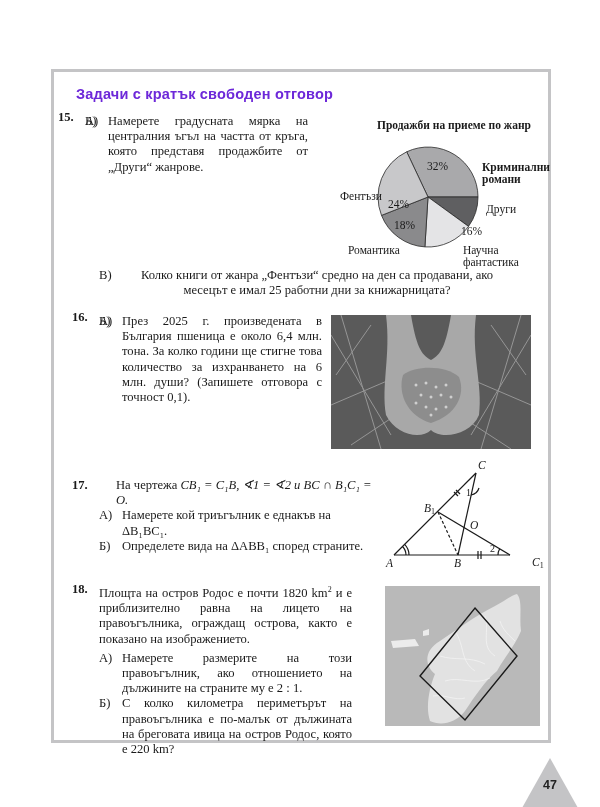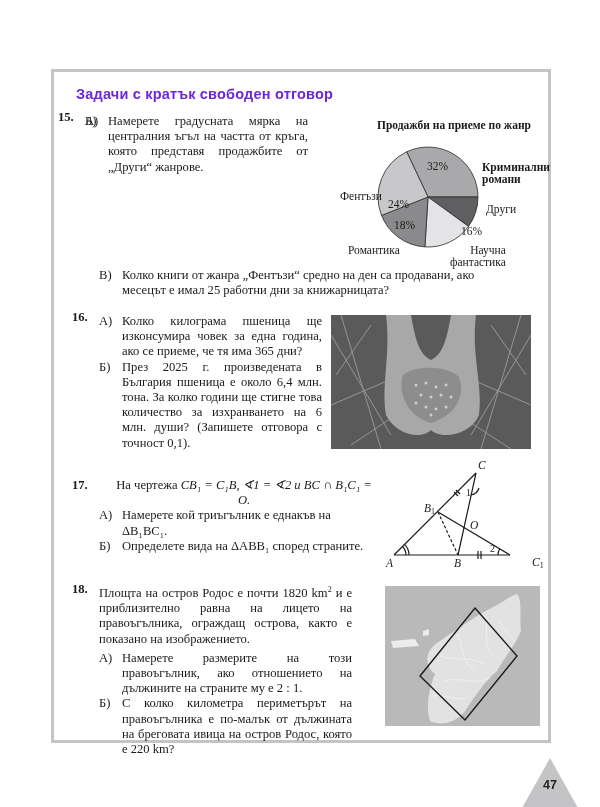--- a/index.html
+++ b/index.html
@@ -45,21 +45,21 @@
       <span class="lbl">А)</span>
     </div>
     <div class="sub">
       <span class="lbl">Б)</span>
       <span class="txt">Намерете градусната мярка на централния ъгъл на частта от кръга, която представя продажбите от „Други“ жанрове.</span>
     </div>
   </div>
   <div class="prob" style="left:18px; top:196px; width:440px;">
     <div class="sub">
       <span class="lbl">В)</span>
-      <span class="txt" style="text-align:left;">Колко книги от жанра „Фентъзи“ средно на ден са продавани, ако месецът е имал 25 работни дни за книжарницата?</span>
+      <span class="txt" style="text-align:center;">Колко книги от жанра „Фентъзи“ средно на ден са продавани, ако месецът е имал 25 работни дни за книжарницата?</span>
     </div>
   </div>
 
   <div class="pie-title">Продажби на приеме по жанр</div>
   <div class="pie-box">
     <svg width="220" height="150" viewBox="0 0 220 150">
 
       <g stroke="#2a2a2a" stroke-width="0.8">
 
         <path d="M106,65 L84.7,19.8 A50,50 0 0,1 156,65 Z" fill="#a9a9ab"></path>
@@ -77,31 +77,30 @@
     <span class="pie-lbl" style="left:66px; top:66px;">24%</span>
     <span class="pie-lbl" style="left:72px; top:87px;">18%</span>
     <span class="pie-lbl" style="left:112px; top:93px;margin-left:27px;">16%</span>
     <span class="pie-lbl" style="left:160px; top:29px;font-weight:bold;">
       <span>Криминални</span><br>
       <span>романи</span>
     </span>
     <span class="pie-lbl" style="left:164px; top:71px;">Други</span>
     <span class="pie-lbl" style="left:18px; top:58px;">Фентъзи</span>
     <span class="pie-lbl" style="left:26px; top:112px;">Романтика</span>
-    <span class="pie-lbl" style="left:128px; top:112px;text-align:right;">
+    <span class="pie-lbl" style="left:141px; top:112px;">
       <span>Научна</span><br>
       <span>фантастика</span>
     </span>
   </div>
 
   <div class="prob" style="left:18px; top:238px; width:250px;">
     <span class="num">16.</span>
     <div class="sub" style="margin-top:4px;">
       <span class="lbl">А)</span>
-      <span class="txt">Колко килограма пшеница ще изконсумира човек за една година, ако се приеме, че тя има 365 дни?</span>
     </div>
     <div class="sub">
       <span class="lbl">Б)</span>
       <span class="txt">През 2025 г. произведената в България пшеница е около 6,4 млн. тона. За колко години ще стигне това количество за изхранването на 6 млн. души? (Запишете отговора с точност 0,1).</span>
     </div>
   </div>
 
   <div class="photo">
     <svg width="200" height="134" viewBox="0 0 200 134">
       <rect width="200" height="134" fill="#5a5a5a"></rect>
@@ -132,21 +131,21 @@
         <circle cx="105" cy="94" r="1.5"></circle>
           <circle cx="85" cy="88" r="1.5"></circle>
           <circle cx="115" cy="92" r="1.5"></circle>
         <circle cx="100" cy="100" r="1.5"></circle>
       </g>
     </svg>
   </div>
 
   <div class="prob" style="left:18px; top:406px; width:300px;">
     <span class="num">17.</span>
-    <div class="stem" style="text-align:center;margin-left:44px;">
+    <div class="stem" style="text-align:left;margin-left:44px;">
       <span>На чертежа </span><i class="m">CB₁ = C₁B, ∢1 = ∢2 и BC ∩ B₁C₁ = O.</i>
     </div>
     <div class="sub" style="text-align:left;">
       <span class="lbl">А)</span>
       <span class="txt">Намерете кой триъгълник е еднакъв на ΔB₁BC₁.</span>
     </div>
     <div class="sub" style="text-align:left;">
       <span class="lbl">Б)</span>
       <span class="txt">Определете вида на ΔABB₁ според страните.</span>
     </div>

